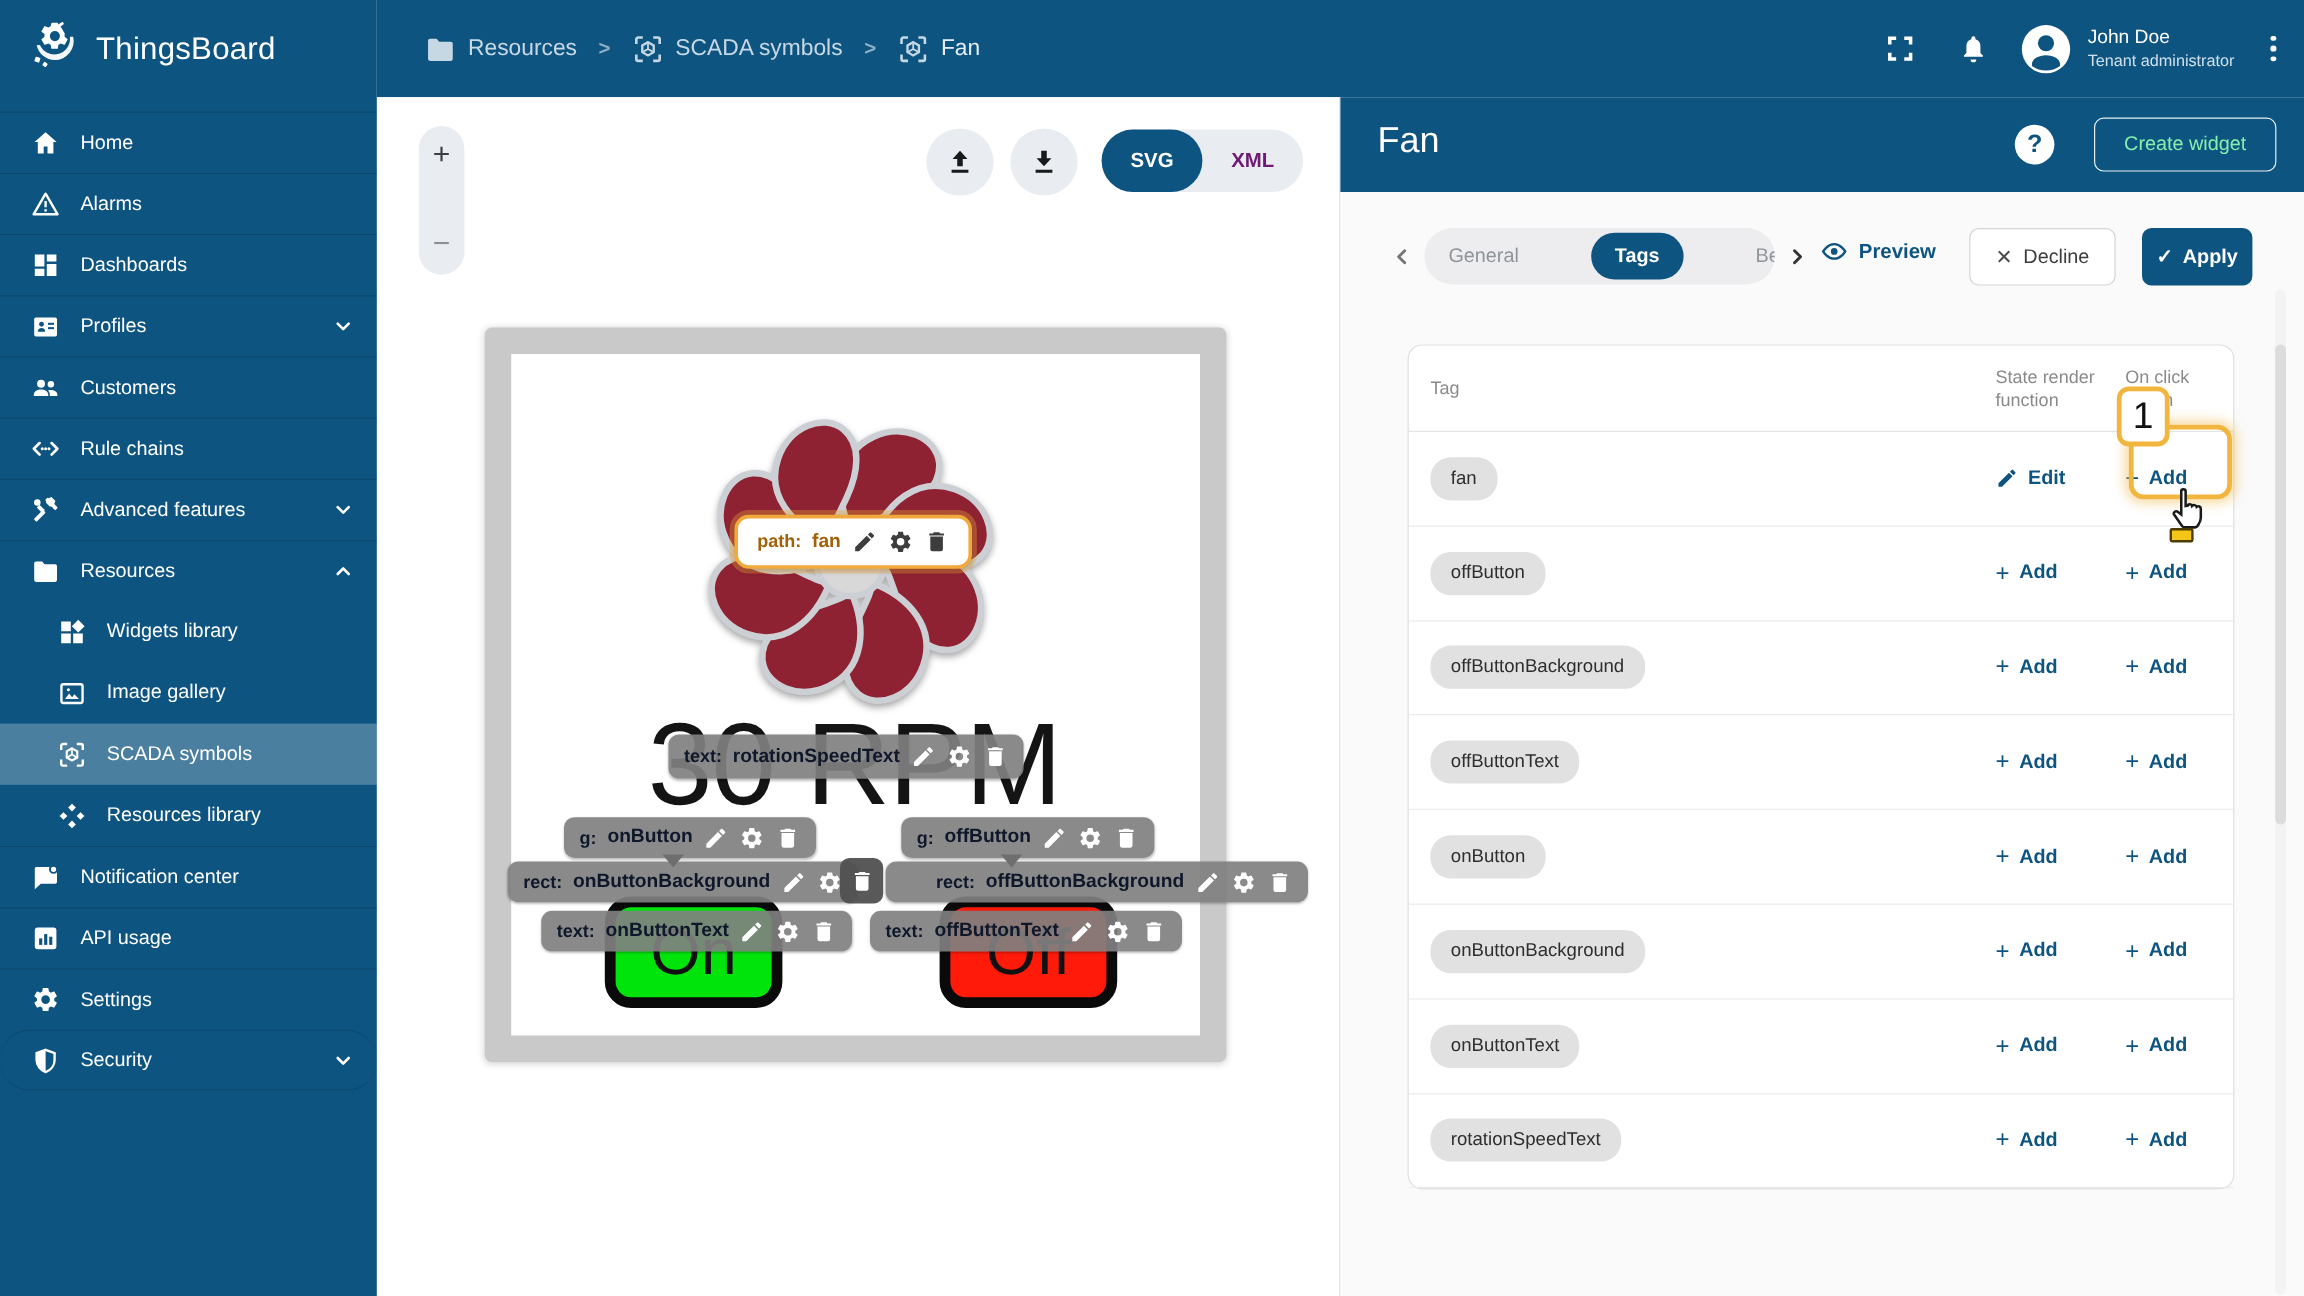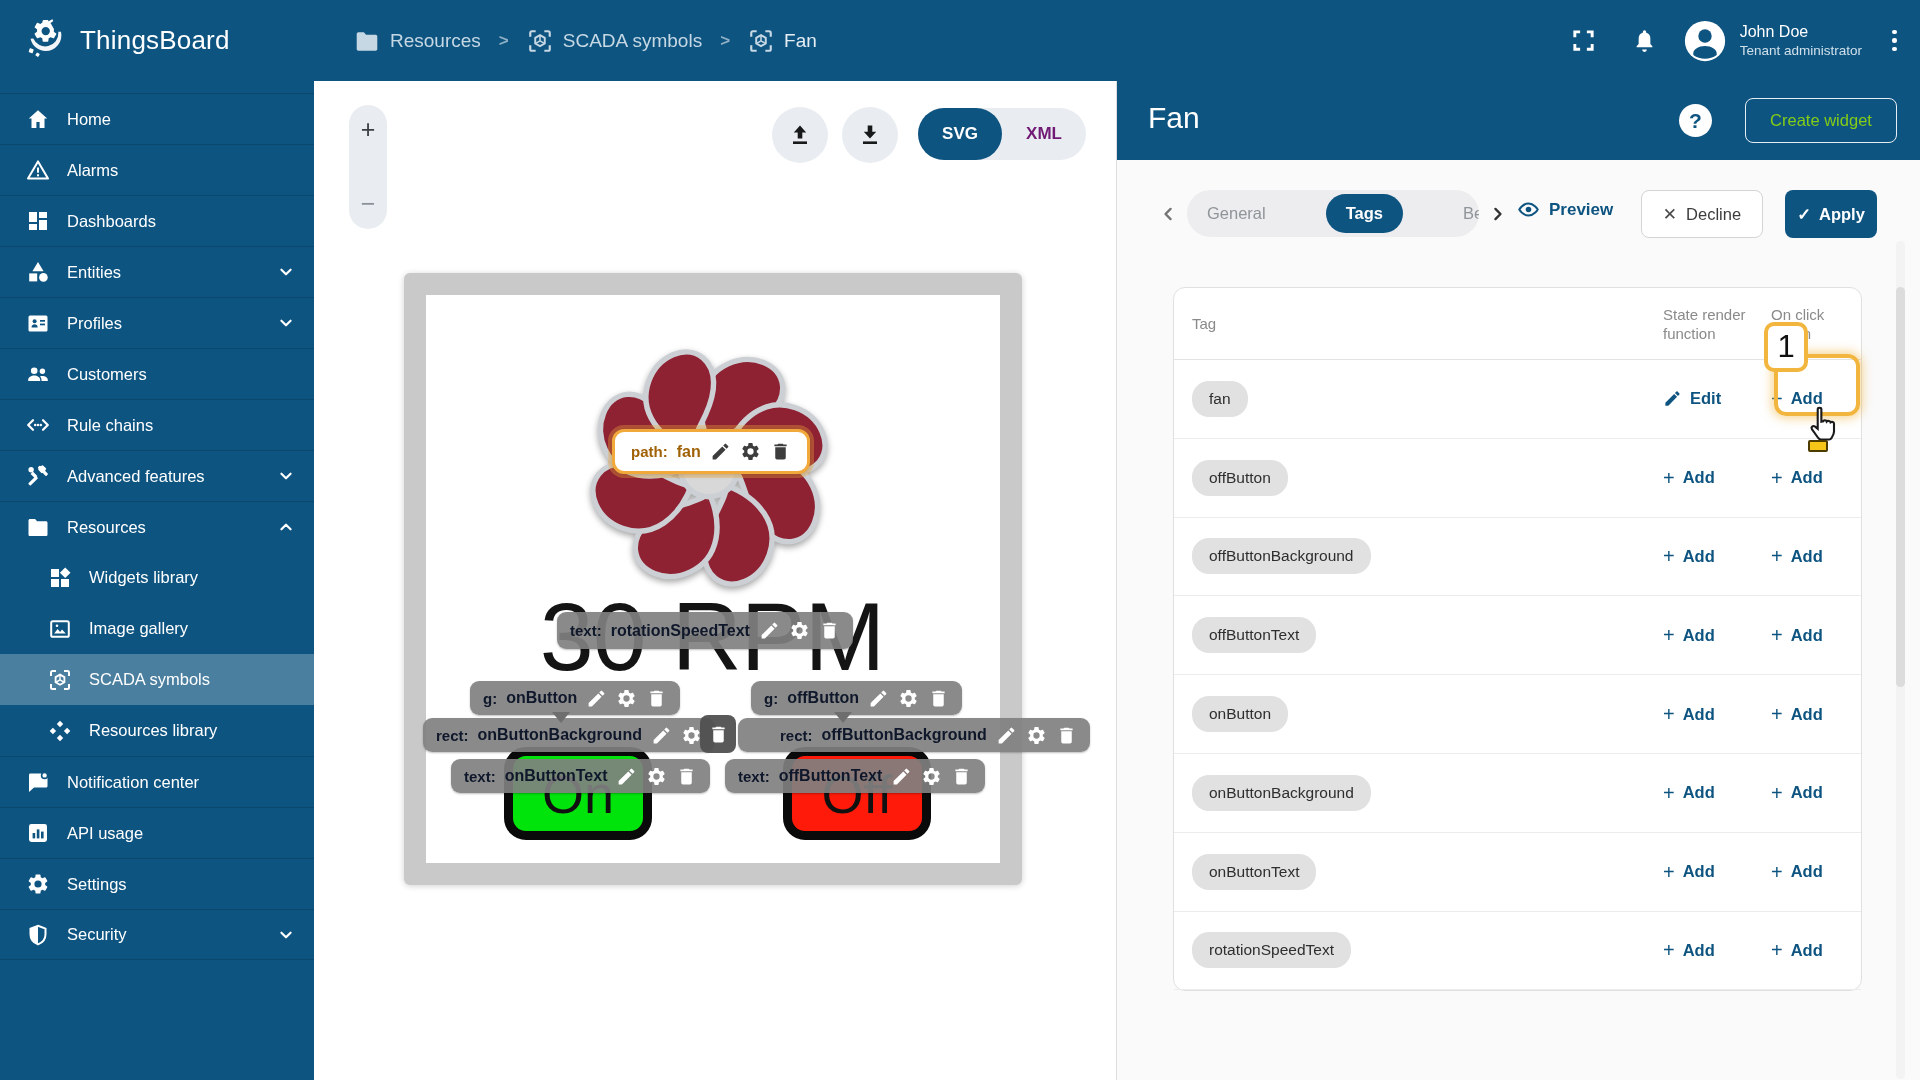--- a/index.html
+++ b/index.html
@@ -75,21 +75,21 @@
   .pill-path .picon { color:#3d3d3d; }
   .tri-down { position:absolute; width:0; height:0; border-left:9px solid transparent; border-right:9px solid transparent; border-top:11px solid #6e6e6e; z-index:4; }
   .trash-chip { position:absolute; left:386px; top:634px; width:36px; height:38px; border-radius:8px; background:rgba(80,80,80,.95); display:flex; align-items:center; justify-content:center; color:#fff; z-index:4; cursor:pointer; }
   .trash-chip svg { width:21px; height:21px; }
 
   
   .panel { position:absolute; left:1117px; top:81px; width:803px; height:999px; background:#fafafa; }
   .panel-header { position:absolute; left:0; top:0; right:0; height:79px; background:#0e5481; }
   .panel-title { position:absolute; left:31px; top:20px; font-size:30px; color:#fff; }
   .help-icon { position:absolute; left:562px; top:23px; width:33px; height:33px; border-radius:50%; background:#fff; color:#0e5481; font-size:21px; font-weight:700; display:flex; align-items:center; justify-content:center; cursor:pointer; }
-  .create-widget { position:absolute; left:628px; top:17px; width:152px; height:45px; border:1.5px solid rgba(255,255,255,.9); border-radius:8px; color:#84cc16; font-size:16.5px; display:flex; align-items:center; justify-content:center; cursor:pointer; background:transparent; }
+  .create-widget { position:absolute; left:628px; top:17px; width:152px; height:45px; border:1.5px solid rgba(255,255,255,.9); border-radius:8px; color:#86efac; font-size:16.5px; display:flex; align-items:center; justify-content:center; cursor:pointer; background:transparent; }
 
   .chev-nav { position:absolute; width:22px; height:22px; cursor:pointer; }
   .chev-nav svg { width:22px; height:22px; display:block; }
   .chev-left { left:40px; top:122px; color:#757575; transform:rotate(90deg); }
   .chev-right { left:370px; top:122px; color:#333; transform:rotate(-90deg); }
   .tabstrip { position:absolute; left:70px; top:109px; width:292px; height:47px; background:#ededef; border-radius:24px; display:flex; align-items:center; overflow:hidden; padding-left:4px;gap:44px; }
   .tab { font-size:16.5px; color:#8f9499; padding:0 16px; cursor:pointer; white-space:nowrap; }
   .tab.active { background:#0e5481; color:#fff; font-weight:700; height:39px; line-height:39px; border-radius:20px; padding:0 20px; }
   .preview-link { position:absolute; left:400px; top:117px; display:flex; align-items:center; gap:9px; color:#0e5481; font-size:17px; font-weight:600; cursor:pointer; }
   .preview-link svg { width:23px; height:23px; }
@@ -289,33 +289,20 @@
           <span class="nav-icon">
             <svg>
               <use href="#i-dash"></use>
             </svg>
           </span>
           <span class="nav-label">Dashboards</span>
         </div>
       <div class="nav-item sep">
           <span class="nav-icon">
             <svg>
-              <use href="#i-category"></use>
-            </svg>
-          </span>
-          <span class="nav-label">Entities</span>
-          <span class="nav-chev">
-            <svg>
-              <use href="#i-chev"></use>
-            </svg>
-          </span>
-        </div>
-      <div class="nav-item sep">
-          <span class="nav-icon">
-            <svg>
               <use href="#i-badge"></use>
             </svg>
           </span>
           <span class="nav-label">Profiles</span>
           <span class="nav-chev">
             <svg>
               <use href="#i-chev"></use>
             </svg>
           </span>
         </div>
@@ -410,21 +397,21 @@
           <span class="nav-label">API usage</span>
         </div>
       <div class="nav-item sep">
           <span class="nav-icon">
             <svg>
               <use href="#i-gear"></use>
             </svg>
           </span>
           <span class="nav-label">Settings</span>
         </div>
-      <div class="nav-item sep" style="border-bottom:1px solid rgba(0,0,0,.14);">
+      <div class="nav-item sep" style="border-bottom:1px solid rgba(0,0,0,.14);border-radius:25px;">
           <span class="nav-icon">
             <svg>
               <use href="#i-shield"></use>
             </svg>
           </span>
           <span class="nav-label">Security</span>
           <span class="nav-chev">
             <svg>
               <use href="#i-chev"></use>
             </svg>

